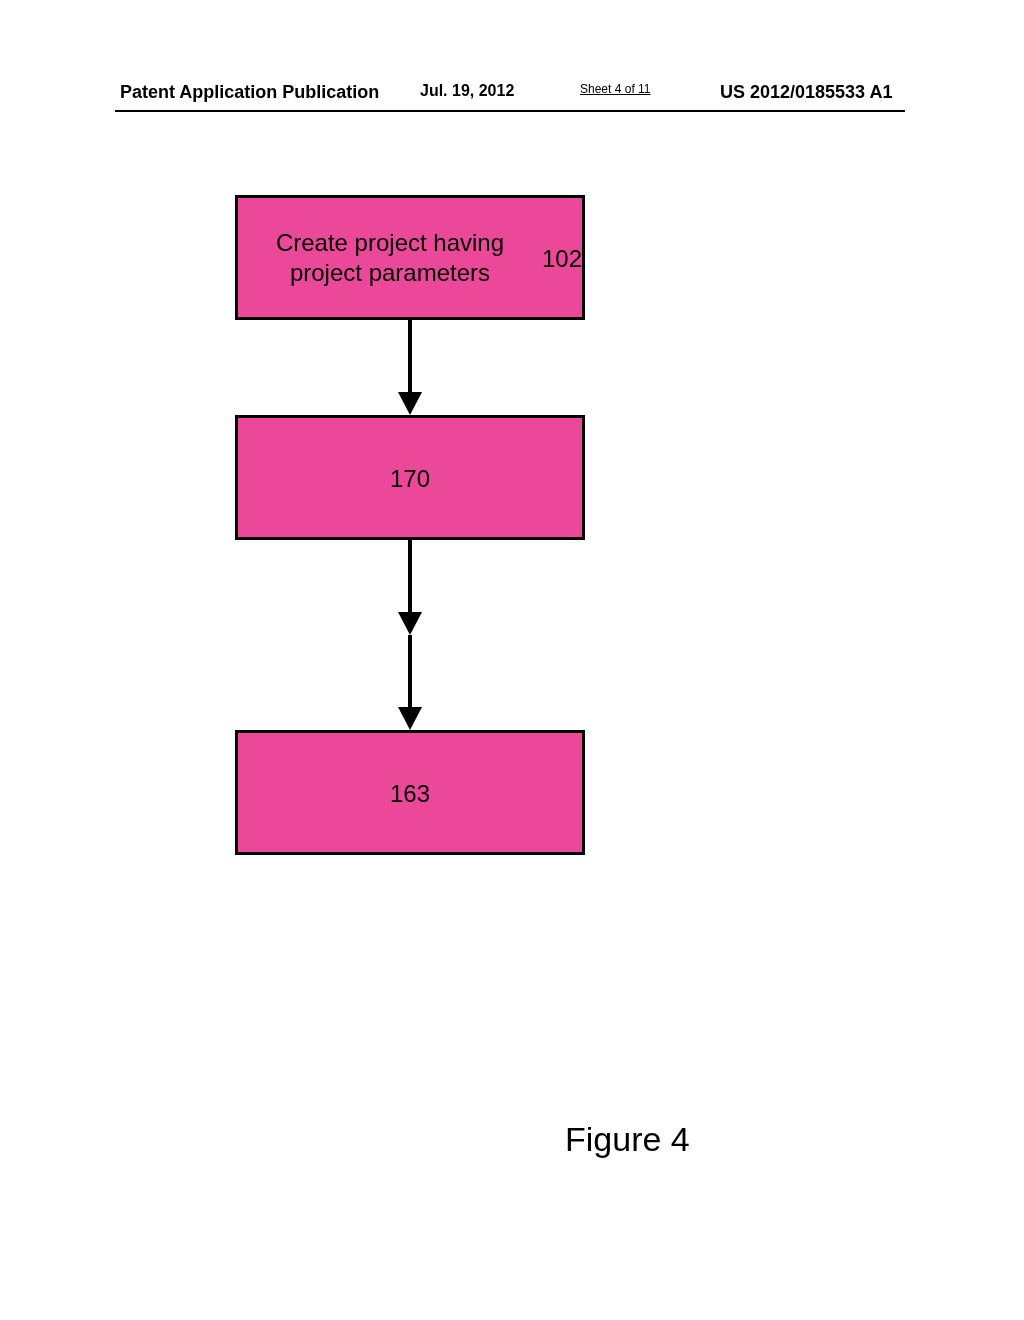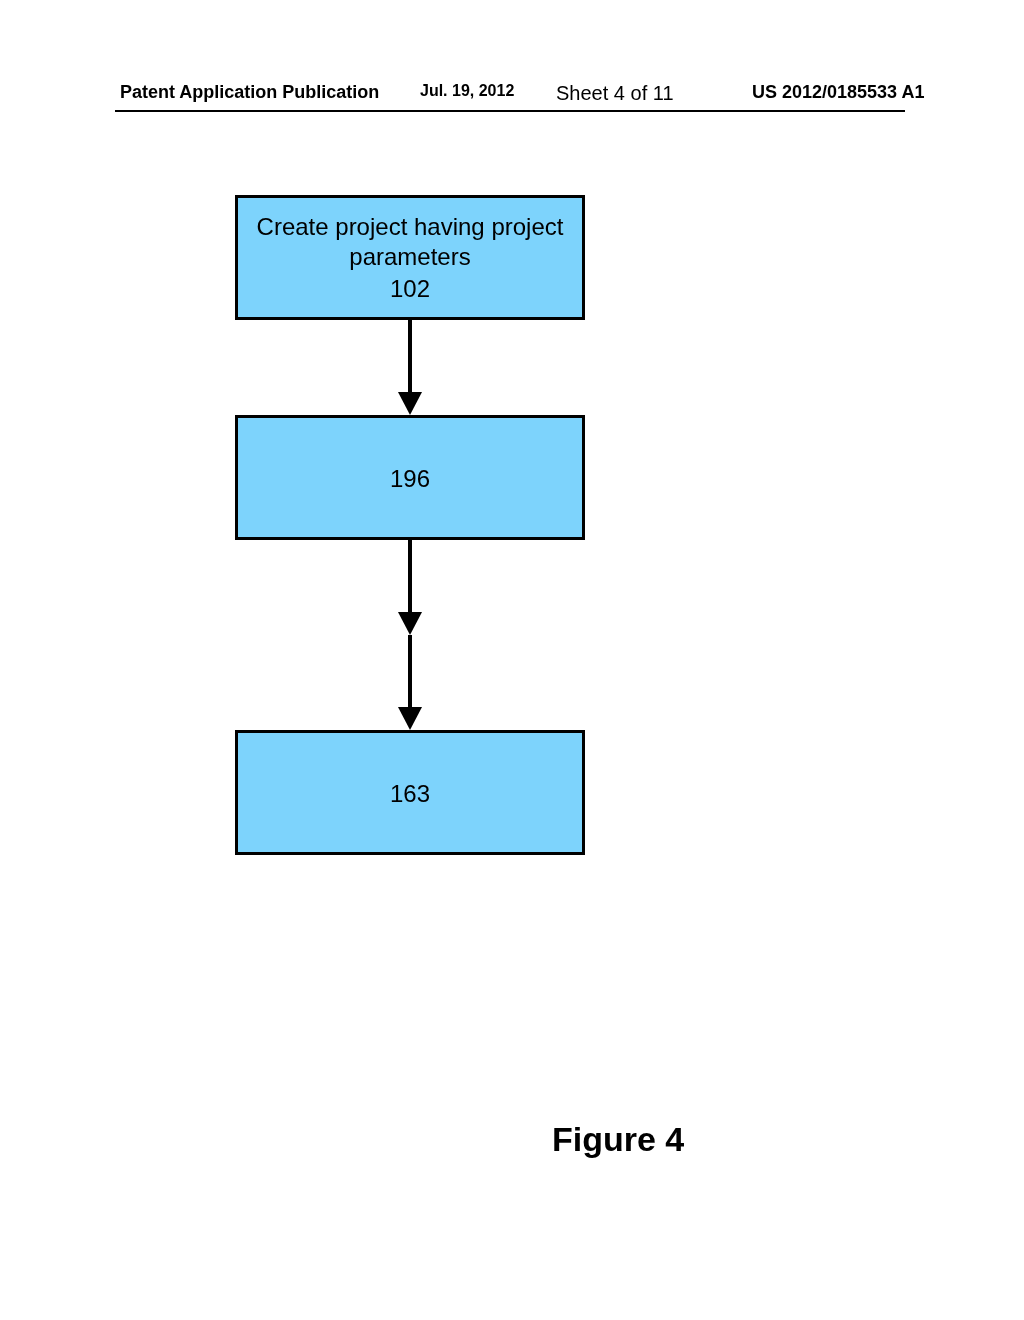--- a/index.html
+++ b/index.html
@@ -29,29 +29,29 @@
     font-weight: bold;
   }
   .header-mid {
     position: absolute;
     left: 420px;
     font-size: 16px;
     font-weight: bold;
   }
   .header-sheet {
     position: absolute;
-    left: 556px;
-    font-size: 20px;
+    left: 580px;
+    font-size: 12px;
+    text-decoration: underline;
   }
   .header-right {
     position: absolute;
     left: 720px;
     font-size: 18px;
     font-weight: bold;
-    margin-left: 32px;
   }
   .header-rule {
     position: absolute;
     top: 110px;
     left: 115px;
     width: 790px;
     border-top: 2px solid #000;
   }
 
   .flow {
@@ -59,51 +59,51 @@
     top: 195px;
     left: 235px;
     width: 350px;
   }
   .box {
     box-sizing: border-box;
     width: 350px;
     height: 125px;
     border: 3px solid #000;
     display: flex;
-    flex-direction: column;
+    flex-direction: row;
     align-items: center;
     justify-content: center;
     text-align: center;
     font-size: 24px;
     line-height: 1.25;
     margin-bottom: 0;
-    background: #7dd3fc;
+    background: #ec4899;
   }
   .box .ref {
     margin-top: 2px;
     text-align: center;
   }
   .arrow-wrap {
     width: 350px;
     height: 95px;
     position: relative;
   }
   .arrow-wrap svg {
     position: absolute;
     left: 50%;
     transform: translateX(-50%);
     top: 0;
   }
 
   .figure-label {
     position: absolute;
     top: 1120px;
-    left: 552px;
+    left: 565px;
     font-size: 34px;
-    font-weight: bold;
+    font-weight: normal;
   }
 </style>
 </head>
 <body>
 
 <div class="page">
 
   <div class="header">
     <span class="header-left">Patent Application Publication</span>
     <span class="header-mid">Jul. 19, 2012</span>
@@ -120,21 +120,21 @@
     </div>
 
     <div class="arrow-wrap">
       <svg width="30" height="95">
         <line x1="15" y1="0" x2="15" y2="75" stroke="#000" stroke-width="4"></line>
         <polygon points="15,95 3,72 27,72" fill="#000"></polygon>
       </svg>
     </div>
 
     <div class="box">
-      <div class="ref">196</div>
+      <div class="ref">170</div>
     </div>
 
     <div class="arrow-wrap">
       <svg width="30" height="95">
         <line x1="15" y1="0" x2="15" y2="75" stroke="#000" stroke-width="4"></line>
         <polygon points="15,95 3,72 27,72" fill="#000"></polygon>
       </svg>
     </div>
 
 

